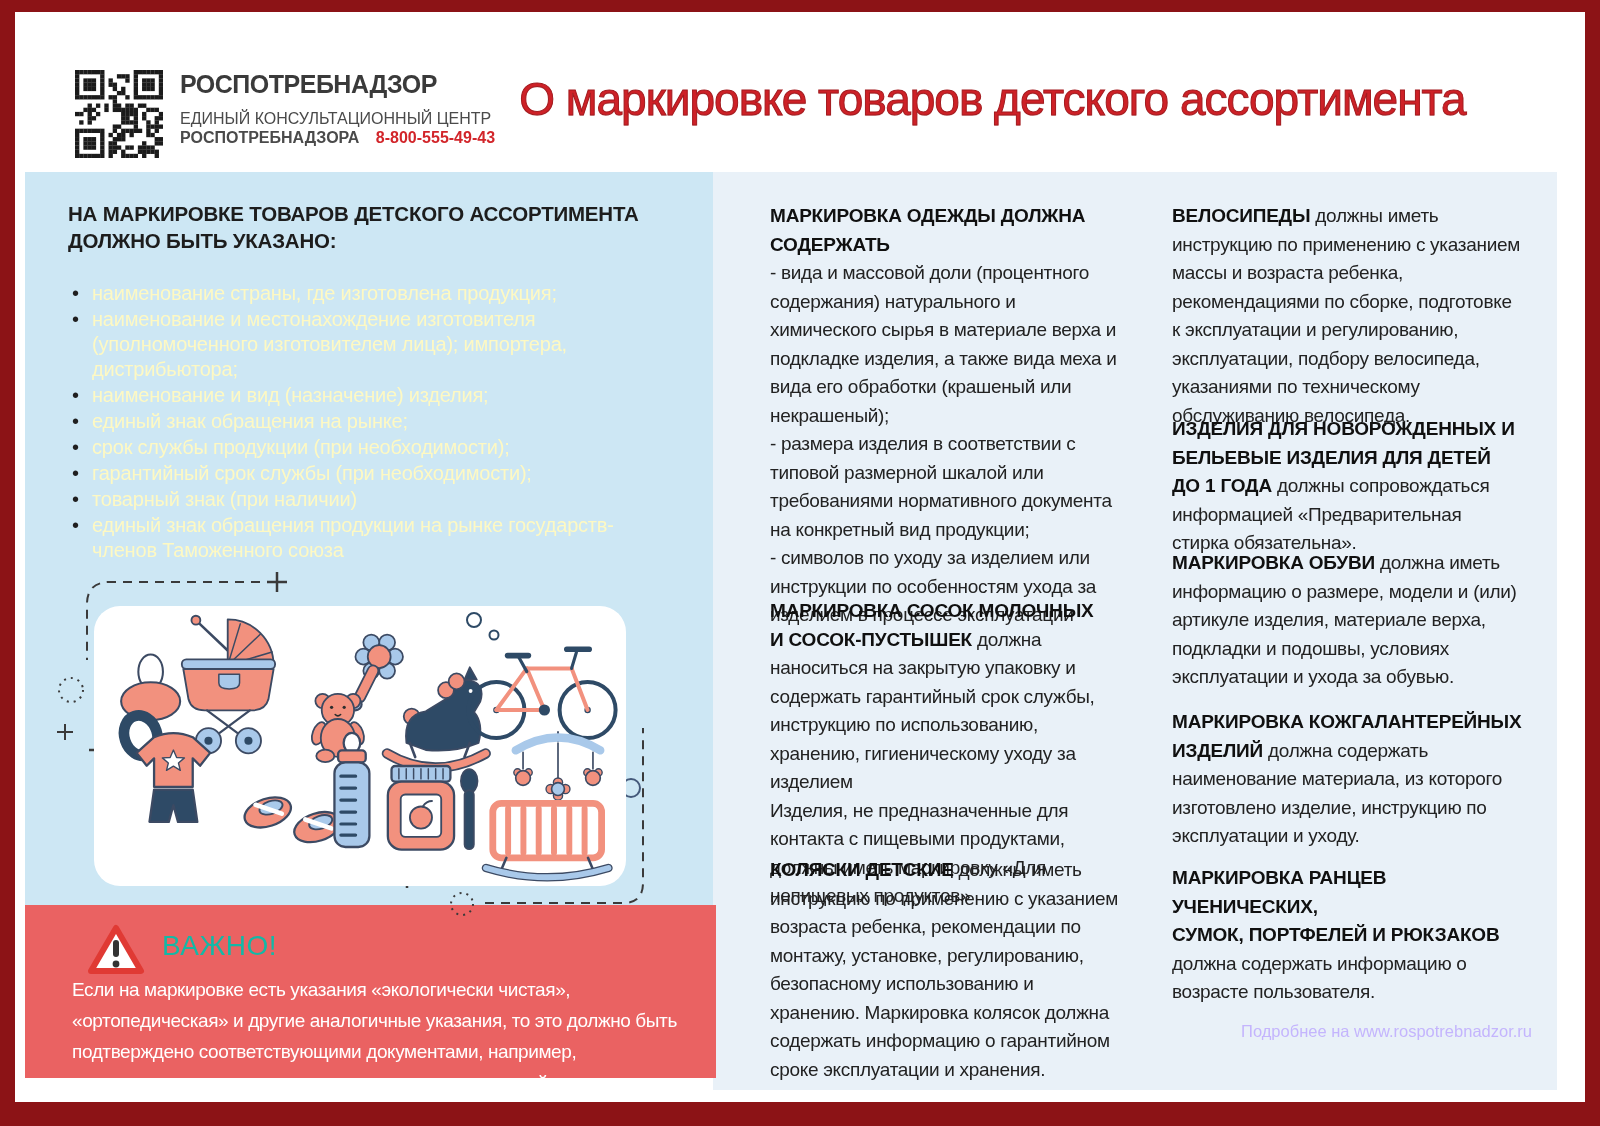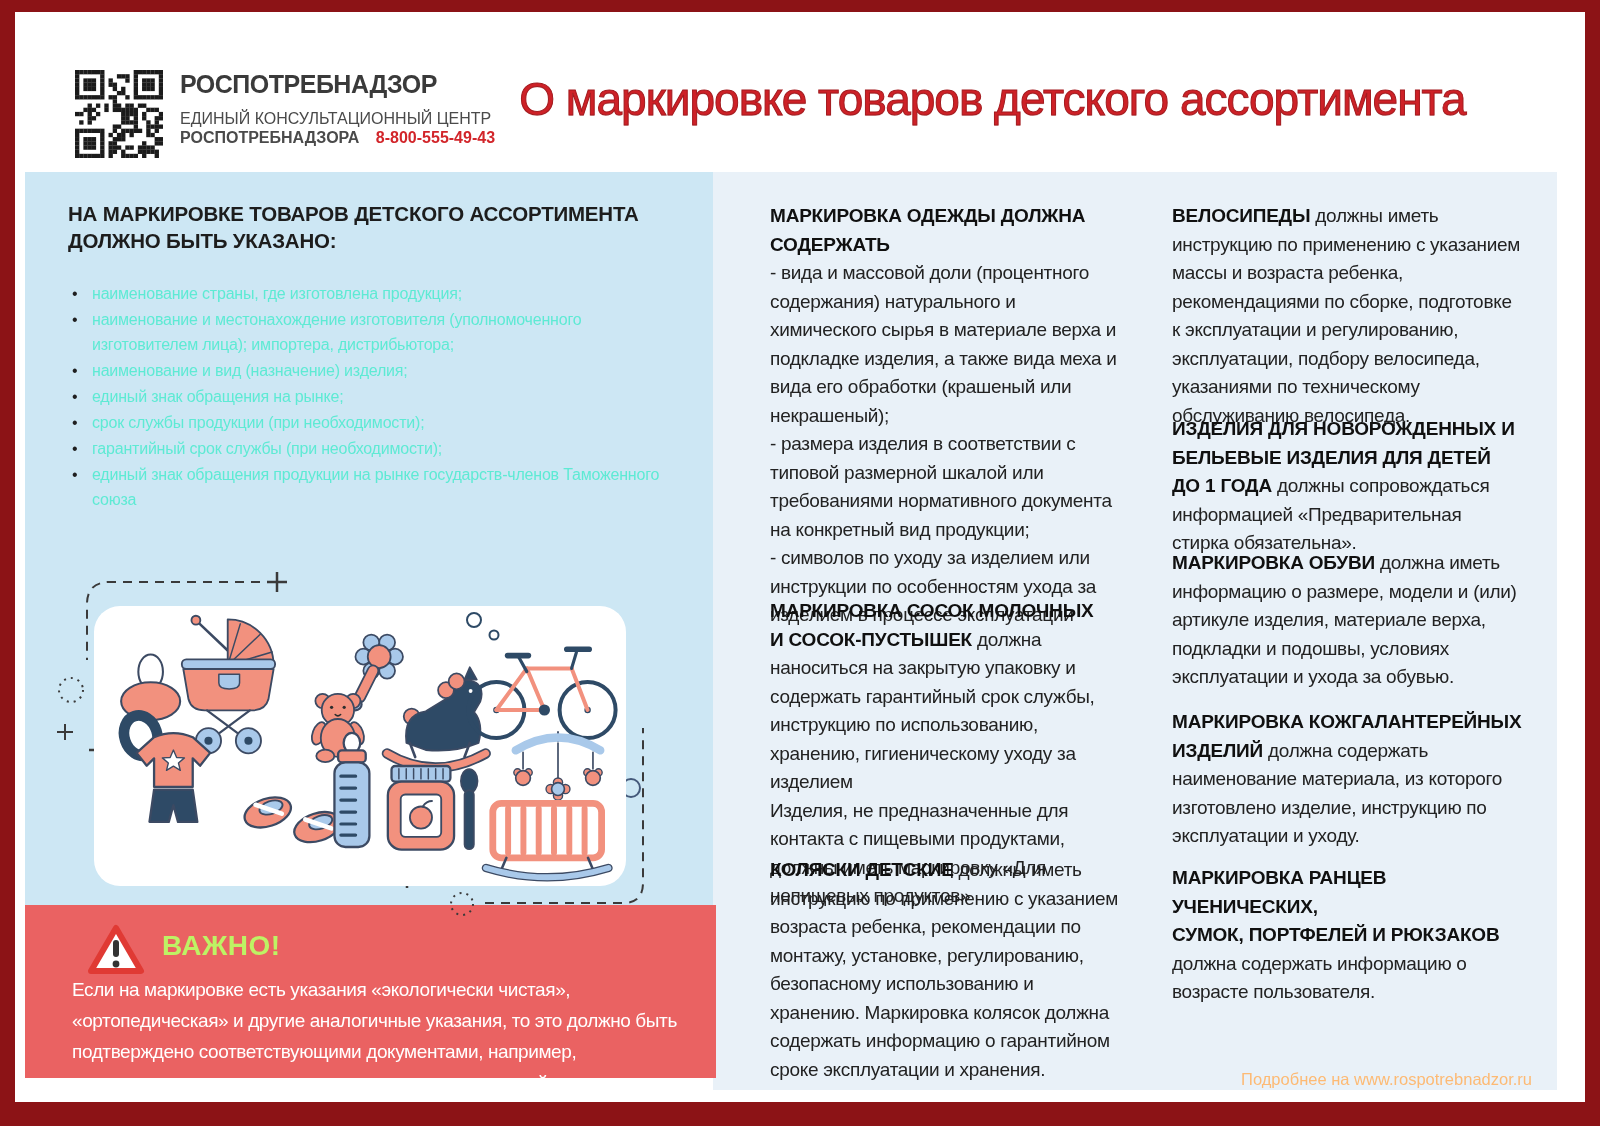--- a/index.html
+++ b/index.html
@@ -23,41 +23,41 @@
     -webkit-text-stroke:1px #a31b1f;text-shadow:0 1px 0 rgba(140,19,22,.25);
   }
 
   
   .left-panel{left:25px;top:172px;width:688px;height:733px;background:#cde7f4;}
   .main-panel{left:713px;top:172px;width:844px;height:918px;background:#e9f1f8;}
   .alert-box{left:25px;top:905px;width:691px;height:173px;background:#ea6262;}
 
   
   .left-heading{left:68px;top:200px;width:600px;font-size:20.5px;font-weight:700;line-height:27px;color:#1d1d1d;white-space:pre-line;letter-spacing:-0.2px;}
-  .bullets{left:68px;top:281px;width:602px;margin:0;padding:0;list-style:none;font-size:16px;line-height:25px;color:#5eead4;letter-spacing:-0.2px;}
+  .bullets{left:68px;top:281px;width:602px;margin:0;padding:0;list-style:none;font-size:20px;line-height:25px;color:#fef9c3;letter-spacing:-0.2px;}
   .bullets li{position:relative;padding-left:24px;margin:0 0 1px 0;}
   .bullets li::before{content:"•";position:absolute;left:4px;top:0;color:#1f1f1f;}
 
   
   .illu-card{left:94px;top:606px;width:532px;height:280px;background:#fff;border-radius:26px;}
 
   
   .alert-triangle{left:86px;top:923px;width:60px;height:54px;}
-  .alert-label{left:162px;top:930px;font-size:28px;font-weight:700;color:#bef264;letter-spacing:0.5px;}
+  .alert-label{left:162px;top:930px;font-size:28px;font-weight:400;color:#14b8a6;letter-spacing:0.5px;}
   .alert-text{left:72px;top:974px;width:640px;font-size:19px;line-height:31px;color:#ffffff;letter-spacing:-0.4px;}
 
   
   .sec{width:352px;font-size:19px;line-height:28.5px;color:#222;letter-spacing:-0.3px;white-space:pre-line;margin:0;}
   .sec b{color:#101010;letter-spacing:-0.2px;}
   .mid{left:770px;}
   .rgt{left:1172px;width:350px;}
   .m0{top:202px;} .m1{top:597px;} .m2{top:856px;}
   .r0{top:202px;} .r1{top:415px;} .r2{top:549px;} .r3{top:708px;} .r4{top:864px;}
 
-  .footer-note{right:68px;top:1070px;font-size:16.5px;color:#fdba74;}
+  .footer-note{right:68px;top:1022px;font-size:16.5px;color:#c4b5fd;}
 
   svg{display:block;}
 </style>
 </head>
 <body>
 
 <div class="page">
   <div class="sheet abs"></div>
 
   <div class="abs main-panel"></div>
@@ -292,20 +292,21 @@
 
   <div class="abs left-heading">НА МАРКИРОВКЕ ТОВАРОВ ДЕТСКОГО АССОРТИМЕНТА
 ДОЛЖНО БЫТЬ УКАЗАНО:</div>
   <ul class="abs bullets">
     <li>наименование страны, где изготовлена продукция;</li>
     <li>наименование и местонахождение изготовителя (уполномоченного изготовителем лица); импортера, дистрибьютора;</li>
     <li>наименование и вид (назначение) изделия;</li>
     <li>единый знак обращения на рынке;</li>
     <li>срок службы продукции (при необходимости);</li>
     <li>гарантийный срок службы (при необходимости);</li>
+    <li>товарный знак (при наличии)</li>
     <li>единый знак обращения продукции на рынке государств-членов Таможенного союза</li>
   </ul>
 
   <div class="abs" style="left:25px;top:560px;width:690px;height:380px;">
     <svg width="690" height="380" viewBox="0 0 690 380" fill="none">
       <path d="M235 22 H85 Q62 22 62 44 V100" stroke="#3a3a3a" stroke-width="2" stroke-dasharray="9 7"></path>
       <path d="M252 12 V32 M242 22 H262" stroke="#3a3a3a" stroke-width="2.5"></path>
       <circle cx="46" cy="130" r="12" stroke="#3a3a3a" stroke-width="2" stroke-dasharray="2 5"></circle>
       <path d="M40 164 V180 M32 172 H48" stroke="#3a3a3a" stroke-width="2"></path>
       <path d="M64 190 H80" stroke="#3a3a3a" stroke-width="2.5"></path>

